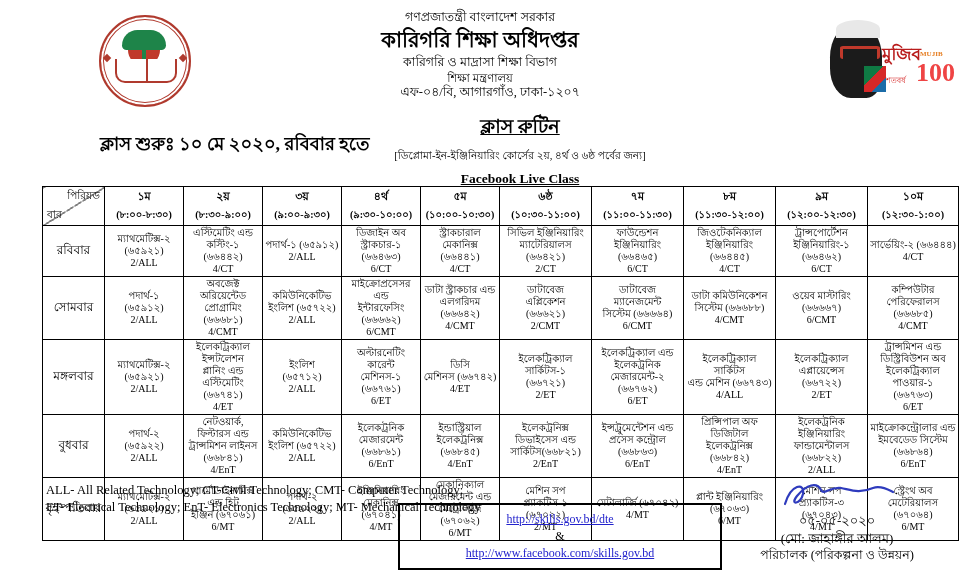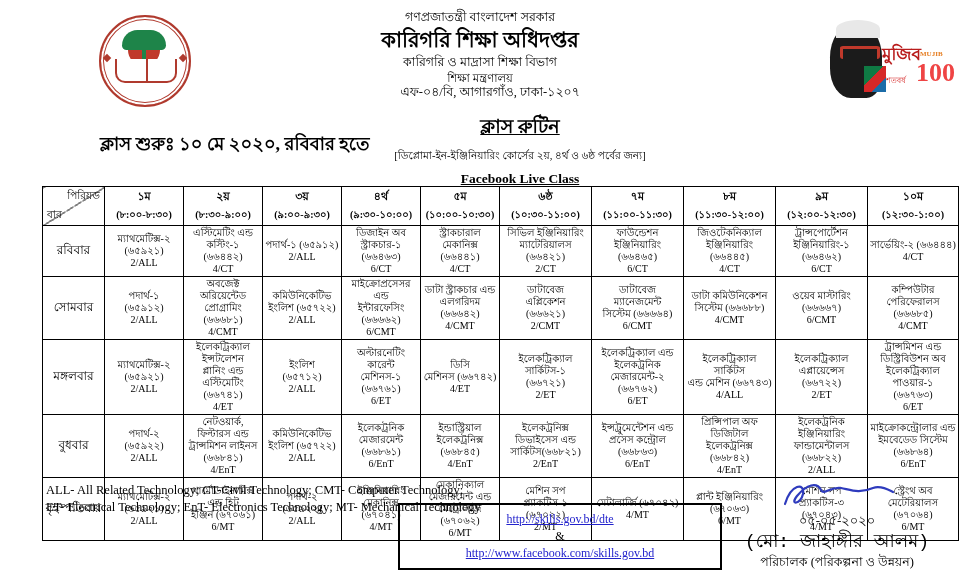--- a/index.html
+++ b/index.html
@@ -69,21 +69,21 @@
   
   .legend{position:absolute;left:46px;top:482px;font-size:12.5px;line-height:1.35;}
   .livebox{position:absolute;left:398px;top:503px;width:312px;border:2px solid #000;
            text-align:center;padding:5px 4px 7px 4px;}
   .livebox .lb-title{font-size:12.5px;font-weight:bold;}
   .livebox a{font-size:12px;color:#2222cc;text-decoration:underline;display:block;margin-top:2px;}
   .livebox .amp{font-size:12px;margin-top:2px;}
   .sigblock{position:absolute;right:18px;top:478px;width:210px;text-align:center;line-height:1.35;}
   .sigblock svg{display:block;margin:0 auto;}
   .sig-date{font-size:13px;}
-  .sig-name{font-size:18px;font-family:Liberation Mono, monospace;}
+  .sig-name{font-size:13px;}
   .sig-desg{font-size:12.5px;}
 </style>
 </head>
 <body>
 
 <div class="page">
 
   <div class="seal">
     <span class="dotL"></span>
     <span class="dotR"></span>

